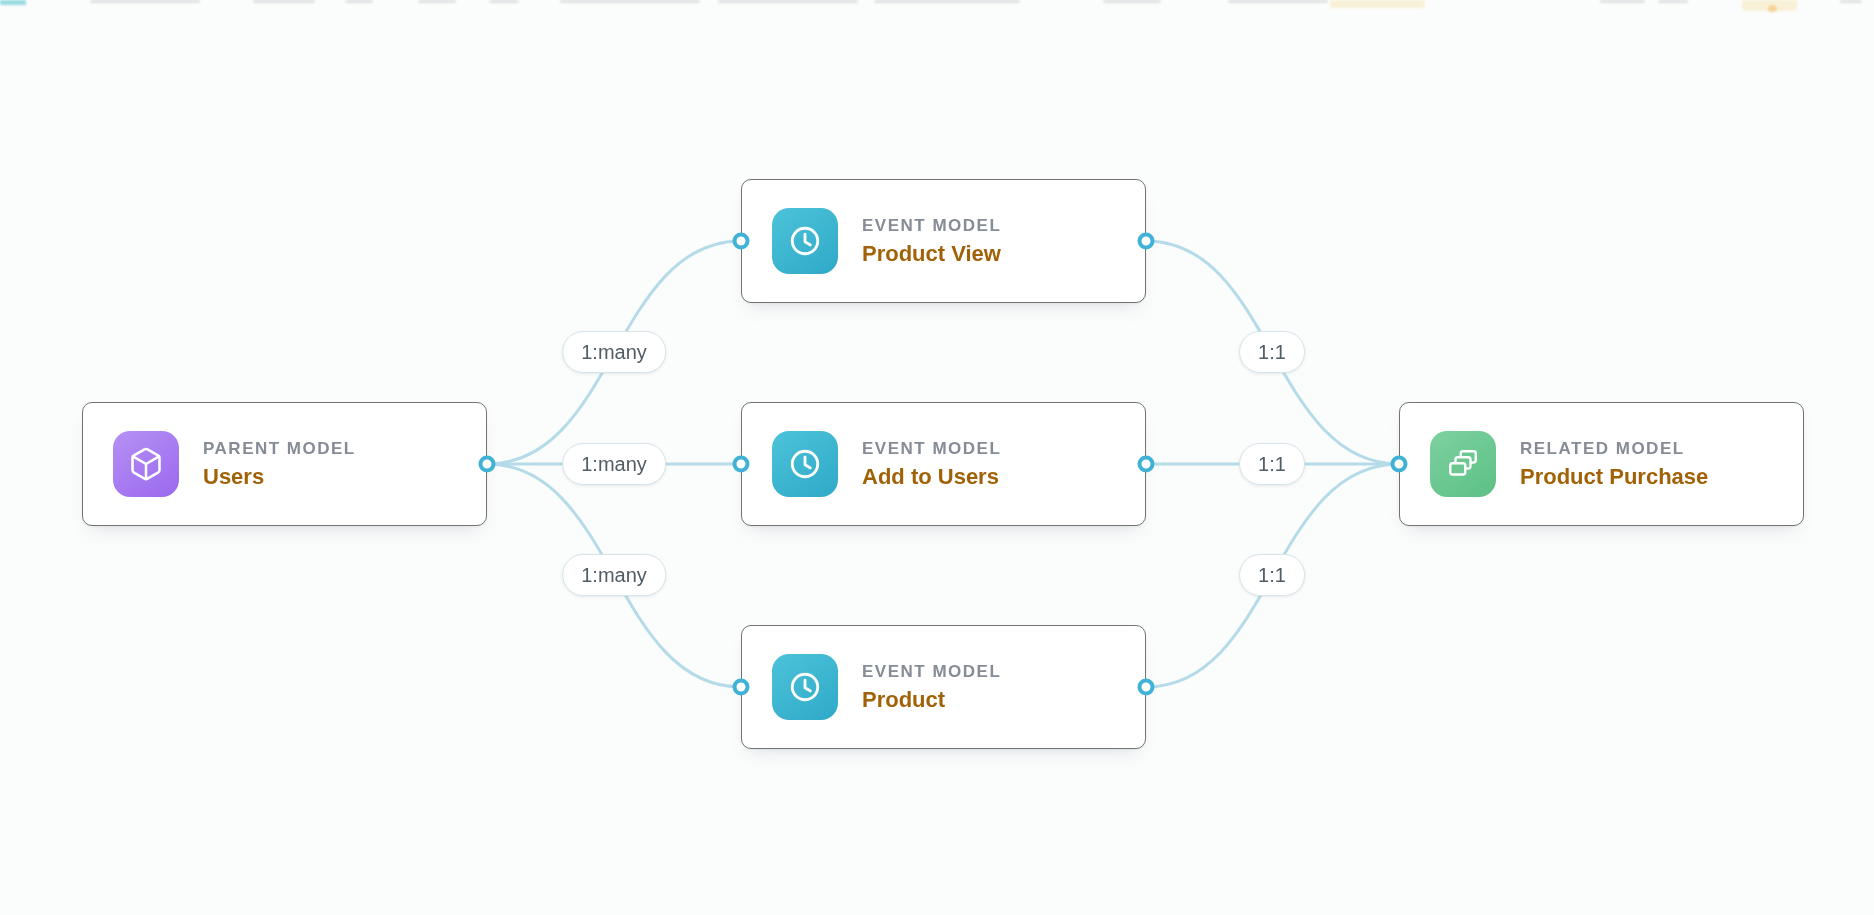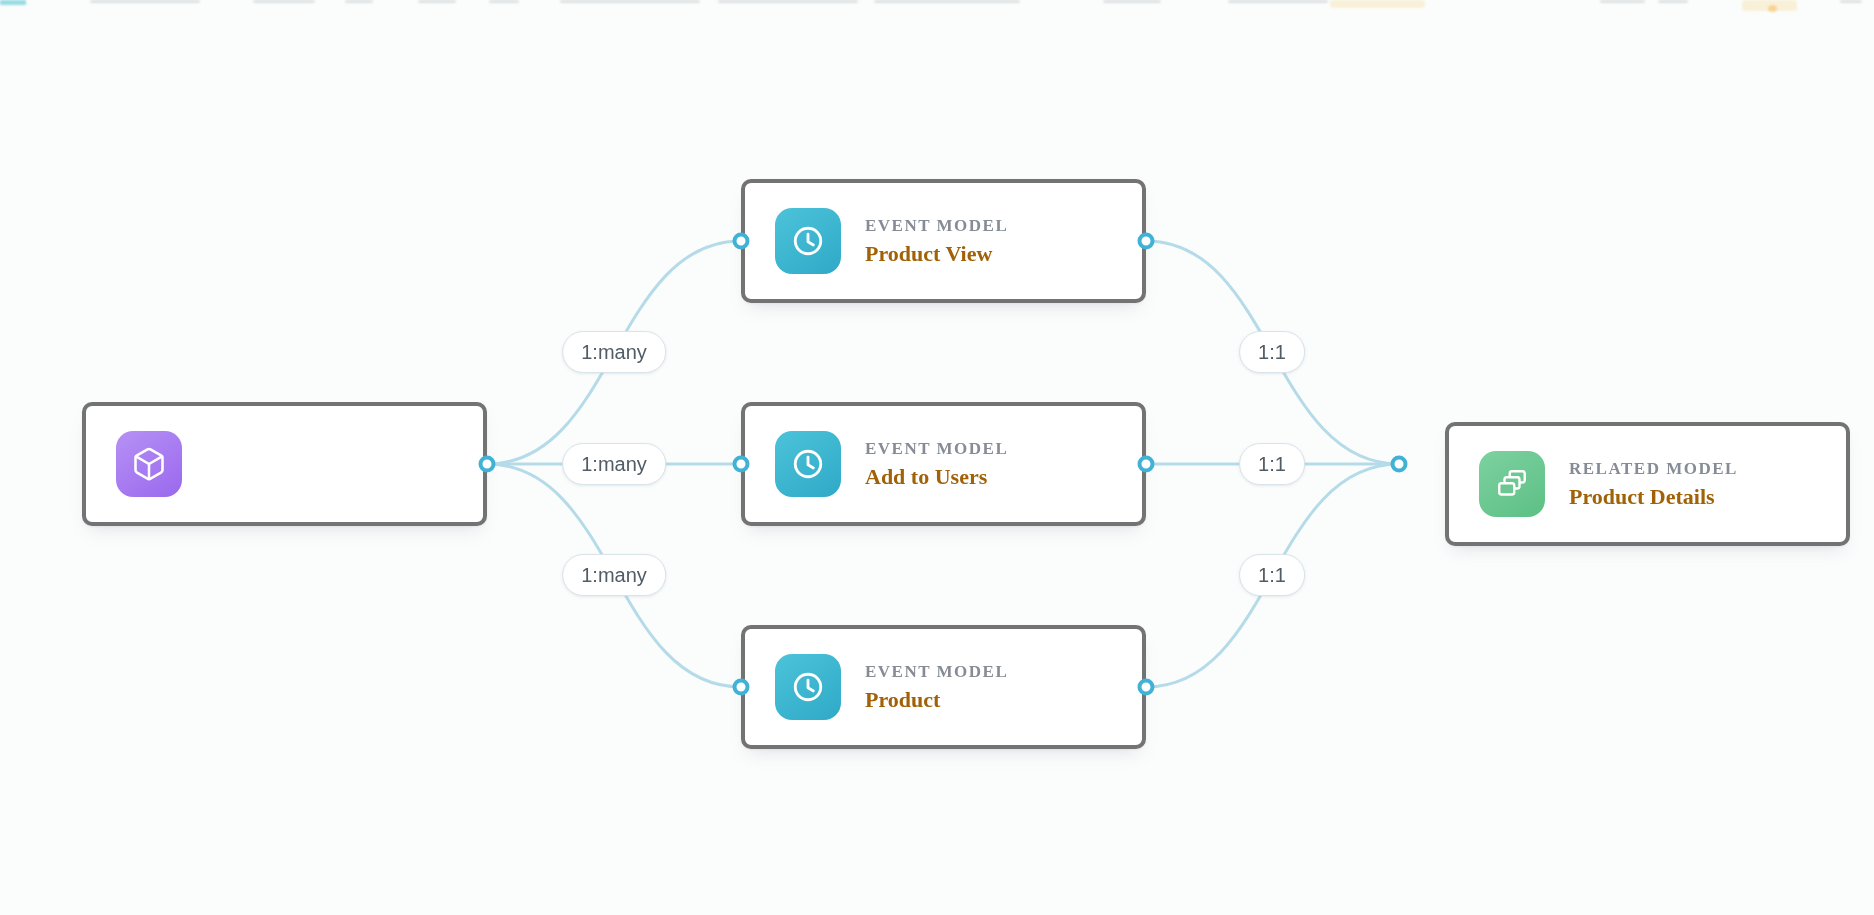--- a/index.html
+++ b/index.html
@@ -14,26 +14,25 @@
     overflow:hidden;
   }
   .edges-layer{position:absolute;left:0;top:0;pointer-events:none;}
   .edge{fill:none;stroke:#b5dbe9;stroke-width:3;stroke-linecap:round;}
 
   .card{
     position:absolute;
     width:405px;height:124px;
     box-sizing:border-box;
     background:#ffffff;
-    border:4px solid #737373;
+    border:1px solid #737373;
     border-radius:10px;
     box-shadow:0 10px 18px -8px rgba(140,155,170,.28),0 1px 2px rgba(160,170,180,.12);
     display:flex;align-items:center;
     padding-left:30px;
-    font-family:Liberation Serif, serif;
   }
   .tile{
     width:66px;height:66px;flex:0 0 66px;
     border-radius:17px;
     display:flex;align-items:center;justify-content:center;
     margin-right:24px;
   }
   .tile.purple{background:linear-gradient(145deg,#b691f4,#9a68ee);}
   .tile.teal{background:linear-gradient(145deg,#4cc3d9,#2fa9c8);}
   .tile.green{background:linear-gradient(145deg,#7dd1a0,#5cc084);}
@@ -93,20 +92,24 @@
   </svg>
 
   <div class="card" style="left:82px;top:402px;">
     <div class="tile purple">
       <svg width="36" height="36" viewBox="0 0 24 24" fill="none" stroke="#ffffff" stroke-width="1.7" stroke-linecap="round" stroke-linejoin="round">
         <path d="M21 16V8a2 2 0 0 0-1-1.73l-7-4a2 2 0 0 0-2 0l-7 4A2 2 0 0 0 3 8v8a2 2 0 0 0 1 1.73l7 4a2 2 0 0 0 2 0l7-4A2 2 0 0 0 21 16z"></path>
         <polyline points="3.27 6.96 12 12.01 20.73 6.96"></polyline>
         <line x1="12" y1="22.08" x2="12" y2="12"></line>
       </svg>
     </div>
+    <div>
+      <div class="card-type">PARENT MODEL</div>
+      <div class="card-title">Users</div>
+    </div>
   </div>
 
   <div class="card" style="left:741px;top:179px;">
     <div class="tile teal">
       <svg width="36" height="36" viewBox="0 0 24 24" fill="none" stroke="#ffffff" stroke-width="1.9" stroke-linecap="round" stroke-linejoin="round">
         <circle cx="12" cy="12" r="8.5"></circle>
         <polyline points="12 7.5 12 12.5 15.6 14.6"></polyline>
       </svg>
     </div>
     <div>
@@ -134,33 +137,33 @@
         <circle cx="12" cy="12" r="8.5"></circle>
         <polyline points="12 7.5 12 12.5 15.6 14.6"></polyline>
       </svg>
     </div>
     <div>
       <div class="card-type">EVENT MODEL</div>
       <div class="card-title">Product</div>
     </div>
   </div>
 
-  <div class="card" style="left:1445px;top:402px;margin-top:20px;">
+  <div class="card" style="left:1399px;top:402px;">
     <div class="tile green">
       <svg width="36" height="36" viewBox="0 0 24 24">
         <g stroke="#ffffff" stroke-width="1.6" stroke-linejoin="round" fill="#6cc890">
           <rect x="10.5" y="3.5" width="10" height="7.5" rx="1.5"></rect>
           <rect x="7" y="7.5" width="10" height="7.5" rx="1.5"></rect>
           <rect x="3.5" y="11.5" width="10" height="7.5" rx="1.5"></rect>
         </g>
       </svg>
     </div>
     <div>
       <div class="card-type">RELATED MODEL</div>
-      <div class="card-title">Product Details</div>
+      <div class="card-title">Product Purchase</div>
     </div>
   </div>
 
   <div class="pill" style="left:614px;top:352px;">1:many</div>
   <div class="pill" style="left:614px;top:464px;">1:many</div>
   <div class="pill" style="left:614px;top:575px;">1:many</div>
   <div class="pill" style="left:1272px;top:352px;">1:1</div>
   <div class="pill" style="left:1272px;top:464px;">1:1</div>
   <div class="pill" style="left:1272px;top:575px;">1:1</div>
 

